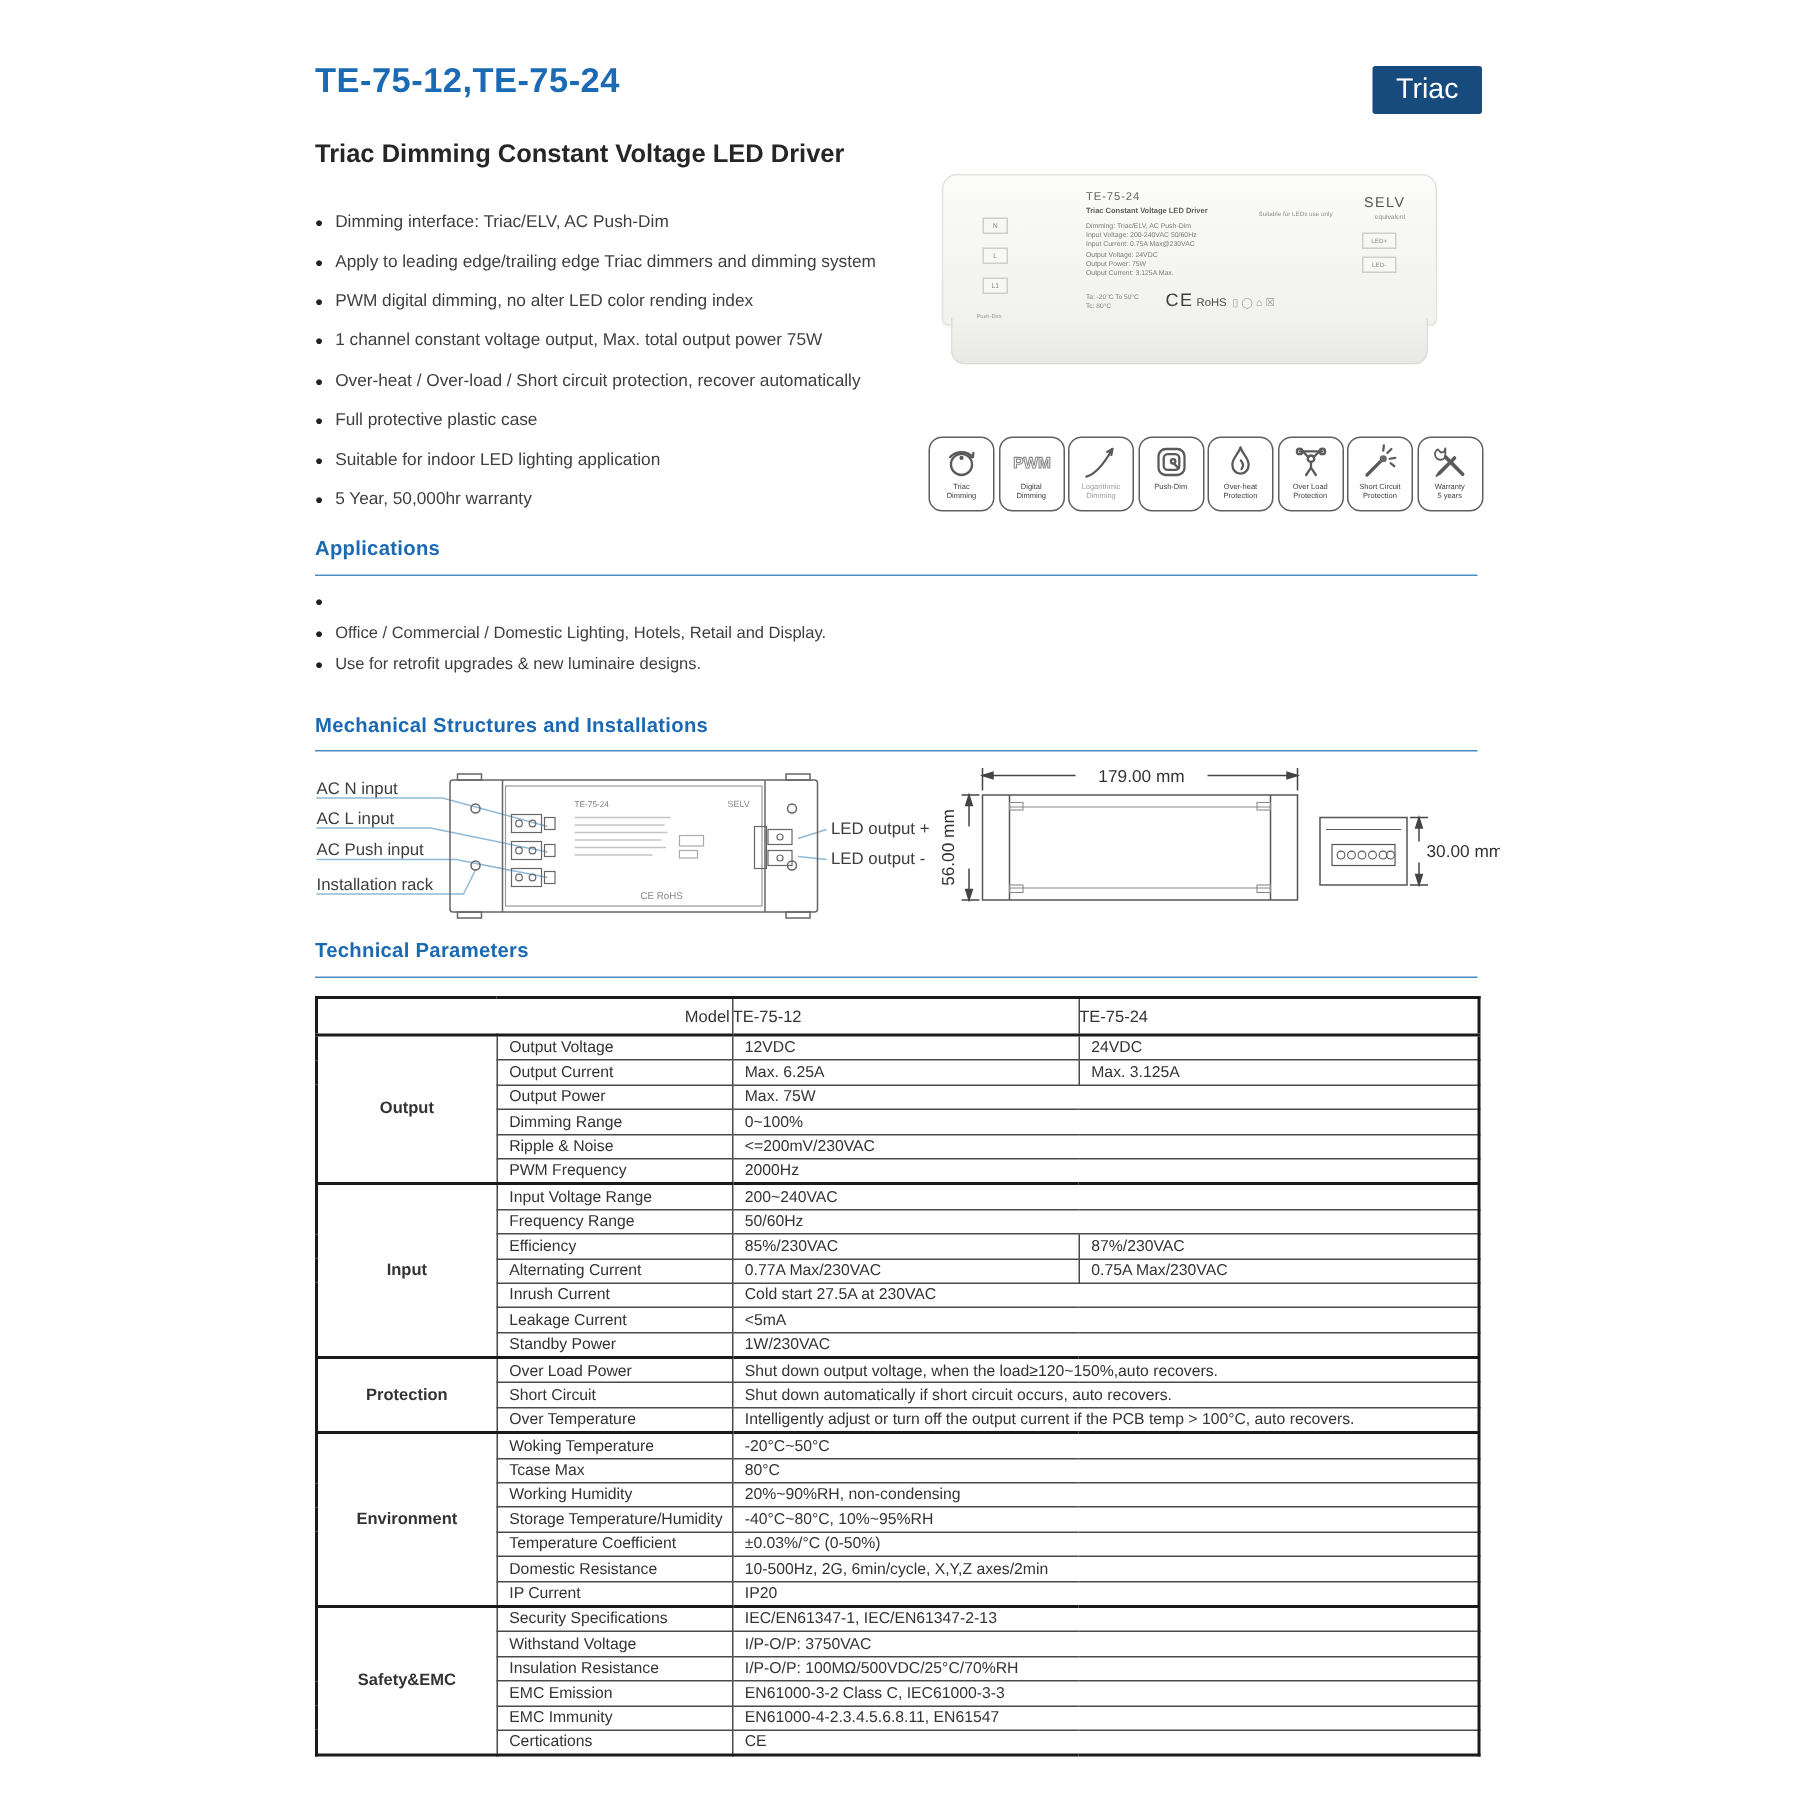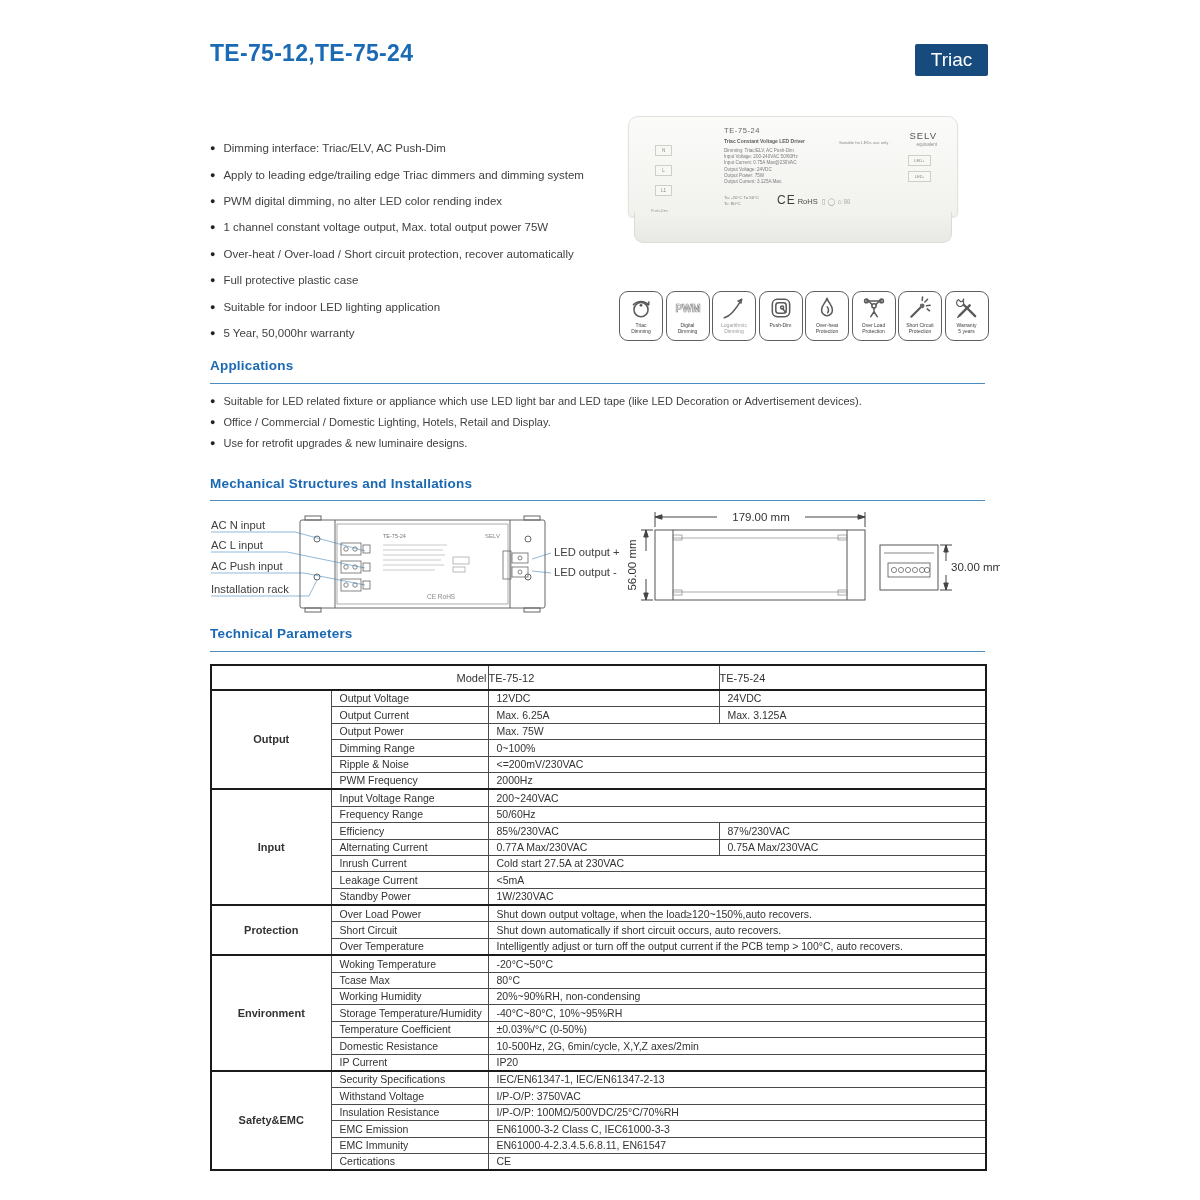--- a/index.html
+++ b/index.html
@@ -70,20 +70,21 @@
   .group-cell{text-align:center;font-size:11px;padding:0;font-weight:bold;}
   tr.group-start td{border-top:2px solid #1a1a1a;margin-top:40px;}
 </style>
 </head>
 <body>
 
 <div class="page">
 
   <div class="abs title">TE-75-12,TE-75-24</div>
   <div class="abs brand-badge">Triac</div>
+  <div class="abs subtitle">Triac Dimming Constant Voltage LED Driver</div>
 
   <ul class="abs features" id="features-list">
       <li>
         <span class="dot">●</span>
         <span>Dimming interface: Triac/ELV, AC Push-Dim</span>
       </li>
       <li>
         <span class="dot">●</span>
         <span>Apply to leading edge/trailing edge Triac dimmers and dimming system</span>
       </li>
@@ -253,21 +254,20 @@
           <div>5 years</div>
         </div>
       </div>
     </div>
 
   <div class="abs sec-h h-app">Applications</div>
   <div class="abs rule r-app"></div>
   <ul class="abs apps" id="app-list">
       <li>
         <span class="dot">●</span>
-        <span>Suitable for LED related fixture or appliance which use LED light bar and LED tape (like LED Decoration or Advertisement devices).</span>
       </li>
       <li>
         <span class="dot">●</span>
         <span>Office / Commercial / Domestic Lighting, Hotels, Retail and Display.</span>
       </li>
       <li>
         <span class="dot">●</span>
         <span>Use for retrofit upgrades &amp; new luminaire designs.</span>
       </li>
     </ul>

